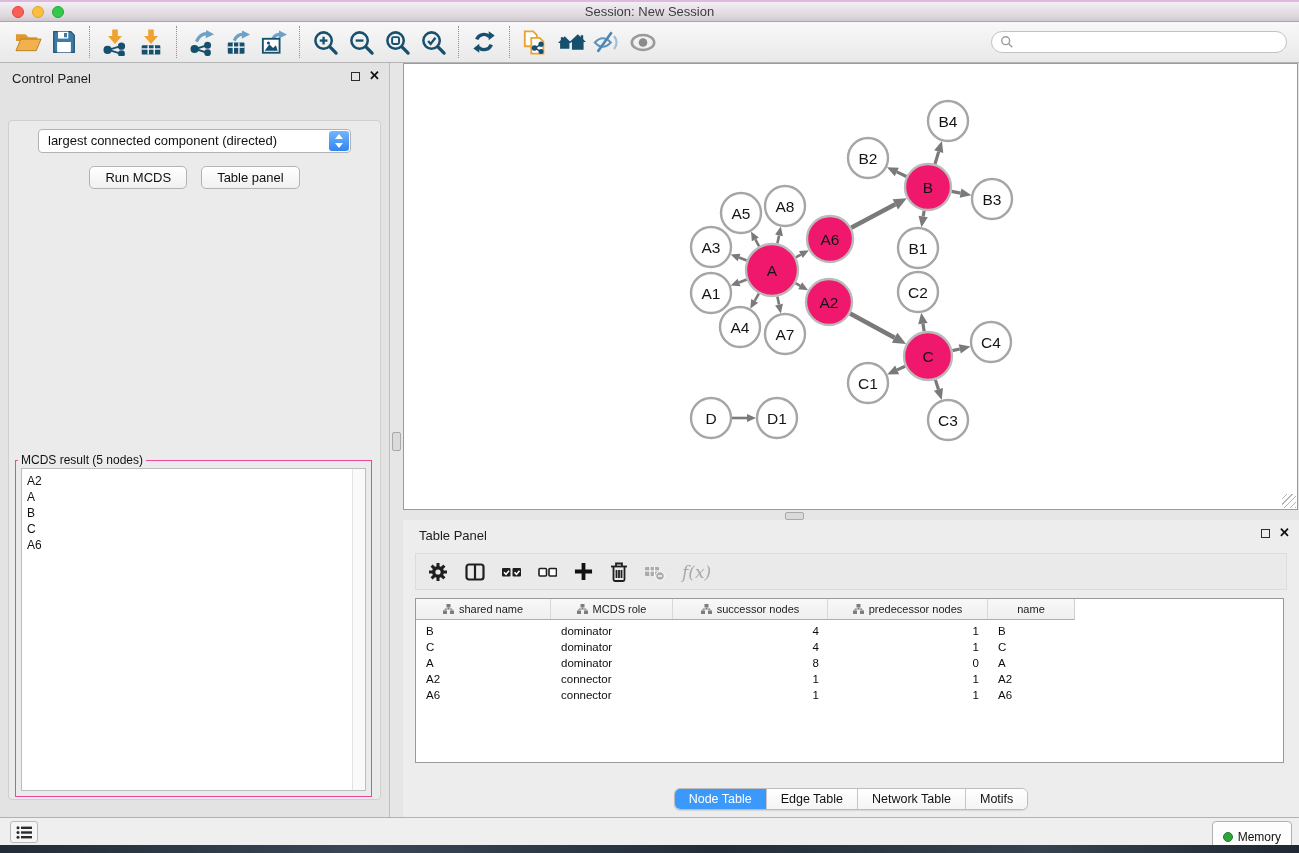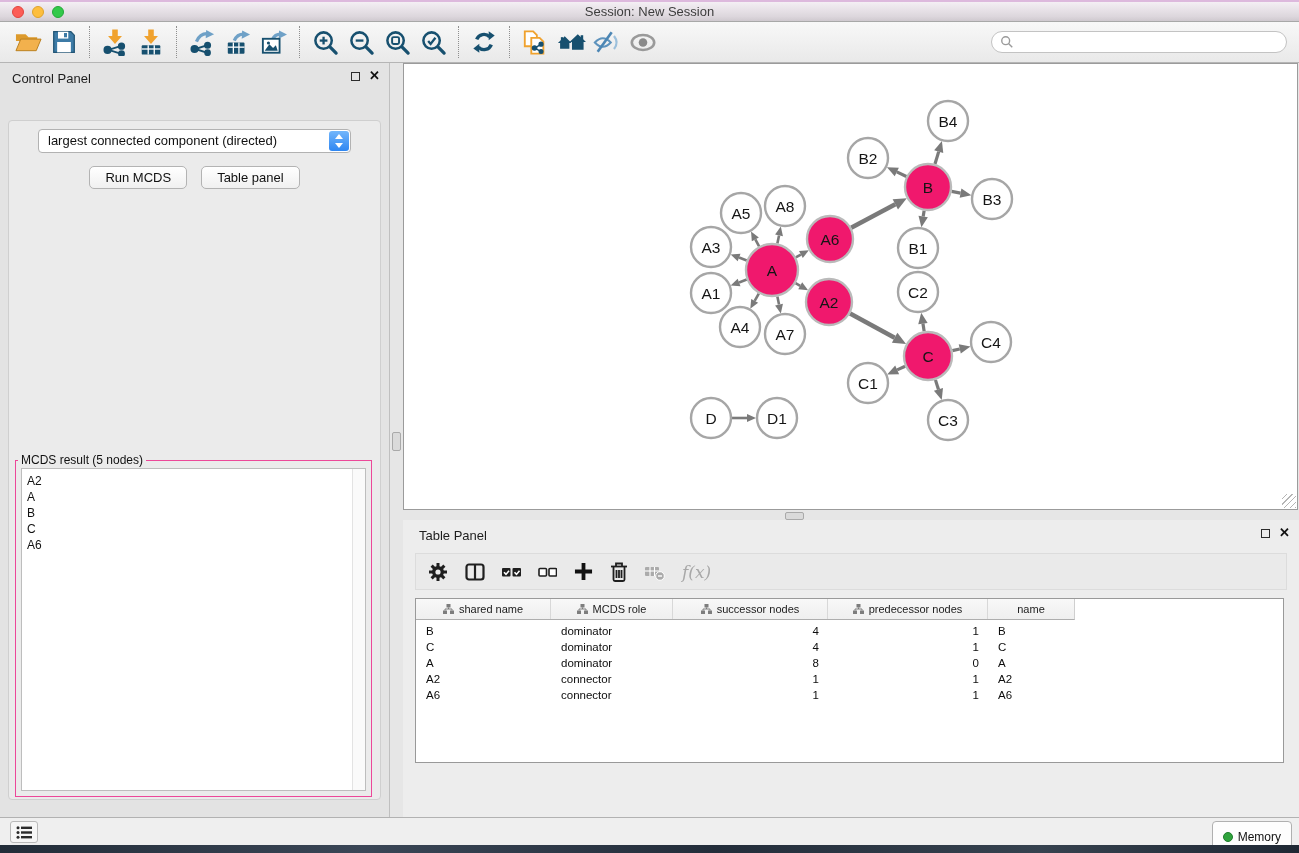--- a/index.html
+++ b/index.html
@@ -657,20 +657,28 @@
         </div>
         <div class="trow">
           <div class="td l" style="width: 135px;">A6</div>
           <div class="td l" style="width: 122px;">connector</div>
           <div class="td r" style="width: 155px;">1</div>
           <div class="td r" style="width: 160px;">1</div>
           <div class="td l" style="width: 86px;">A6</div>
         </div>
       </div>
   </div>
+  <div class="tbl-tabs">
+    <div class="tabset" id="table-tabs">
+        <span class="ttab active">Node Table</span>
+        <span class="ttab">Edge Table</span>
+        <span class="ttab">Network Table</span>
+        <span class="ttab">Motifs</span>
+      </div>
+  </div>
 </div>
 
 <div class="statusbar">
   <div class="sb-left-btn">
     <svg width="17" height="15" viewBox="0 0 17 15">
       <g fill="#2b2b2b">
         <circle cx="2" cy="2.8" r="1.5"></circle>
           <rect x="5" y="1.6" width="11" height="2.4"></rect>
         <circle cx="2" cy="7.5" r="1.5"></circle>
           <rect x="5" y="6.3" width="11" height="2.4"></rect>

